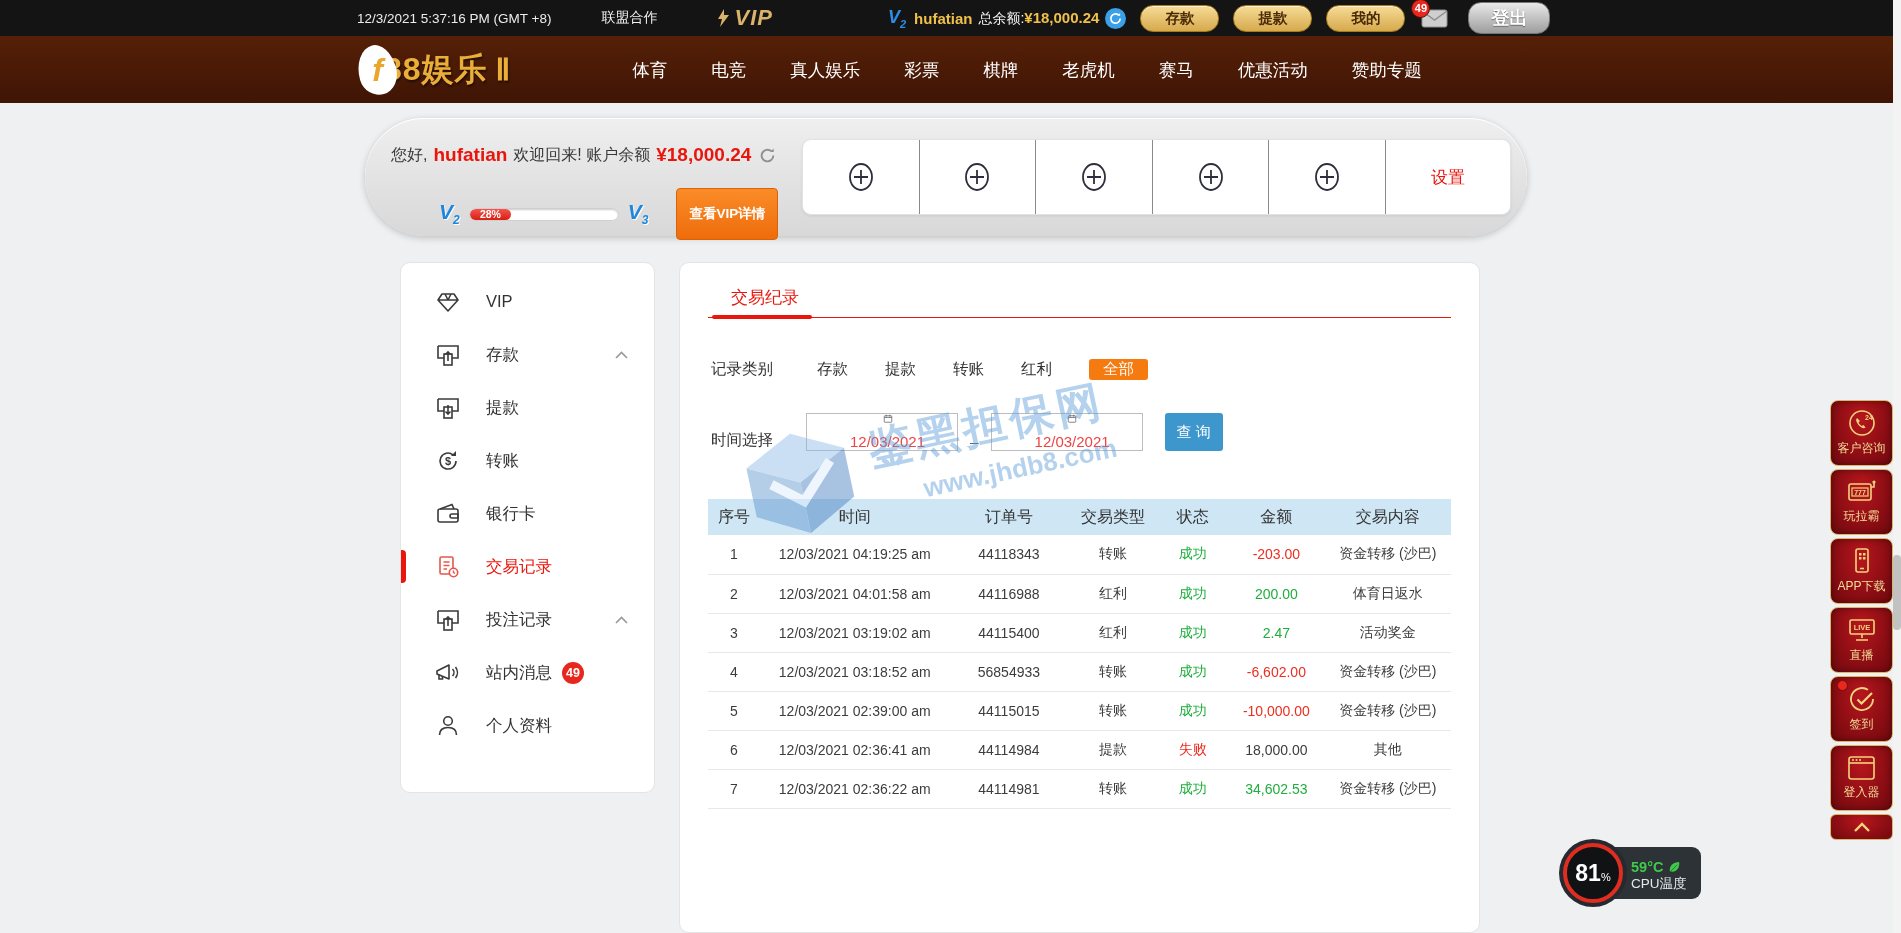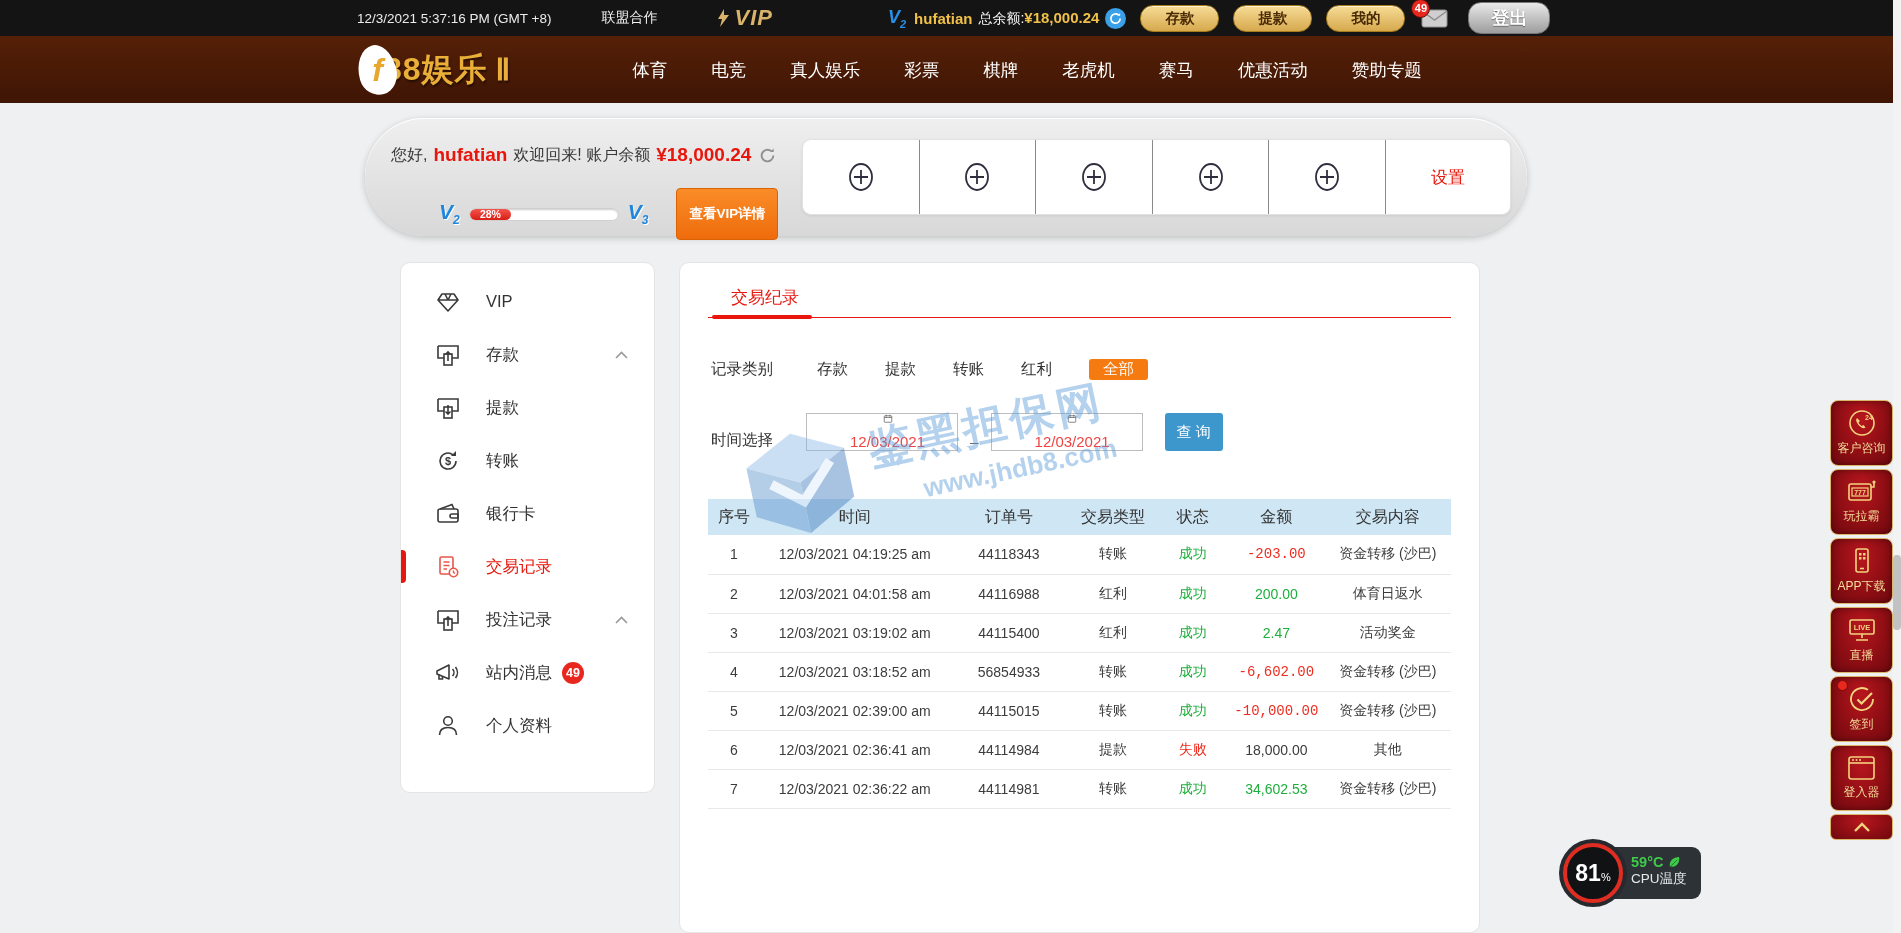--- a/index.html
+++ b/index.html
@@ -70,39 +70,39 @@
   .f-active { background:#f57a10; color:#fff; padding:0 14px; border-radius:3px; cursor:pointer; font-size:15.5px; }
   .date-row { position:absolute; left:31px; top:150px; display:flex; align-items:flex-end; font-size:15.5px; color:#333; }
   .date-label { margin-right:33px; }
   .date-input { width:152px; height:38px; border:1px solid #bdbdbd; background:#fff; display:flex; align-items:center; padding-left:11px; gap:10px; font-size:15px; color:#ef4444; cursor:pointer;flex-direction:column; }
   .date-dash { margin:0 12px; color:#666; }
   .search-btn { margin-left:22px; width:58px; height:38px; background:#3d96cc; color:#fff; font-size:15px; display:flex; align-items:center; justify-content:center; border-radius:3px; cursor:pointer; white-space:pre; }
   .tx-table { position:absolute; left:28px; right:28px; top:236px; }
   table { width:100%; border-collapse:collapse; font-size:14px; color:#3c3c3c; text-align:center; table-layout:fixed; }
   thead th { background:#cfe6f5; height:36px; font-weight:normal; color:#333; font-size:16px; }
   tbody td { height:39px; border-bottom:1px solid #e8e8e8; }
-  .g { color:#1fae3d; } .r { color:#ee2d20;font-family:Liberation Mono, monospace; }
+  .g { color:#1fae3d; } .r { color:#ee2d20; }
 
   
   .watermark { position:absolute; left:740px; top:398px; display:flex; align-items:center; opacity:.45; pointer-events:none; z-index:5; transform:rotate(-12deg); }
   .wm-text { margin-left:16px; }
   .wm-title { font-size:44px; font-weight:bold; color:#5a9bd8; letter-spacing:4px; }
   .wm-url { font-size:26px; font-weight:bold; color:#5a9bd8; margin-left:46px; margin-top:4px; }
 
   
   .float-stack { position:absolute; left:1830px; top:400px; width:63px; display:flex; flex-direction:column; gap:3px; z-index:10; }
   .float-btn { height:66px; border-radius:8px; background:radial-gradient(ellipse at 50% 28%, #b8161d 0%, #8e0e14 55%, #6e090e 100%); border:1px solid #d9b668; color:#f5dc9a; font-size:12px; display:flex; flex-direction:column; align-items:center; justify-content:center; gap:3px; cursor:pointer; position:relative; box-shadow:inset 0 0 6px rgba(0,0,0,.4); }
   .float-btn .dot { position:absolute; top:3px; left:6px; width:11px; height:11px; border-radius:50%; background:#e8281e; border:1px solid #7a0d08; }
   .float-up { height:26px; border-radius:6px; background:radial-gradient(ellipse at 50% 28%, #b8161d 0%, #8e0e14 55%, #6e090e 100%); border:1px solid #d9b668; display:flex; align-items:center; justify-content:center; cursor:pointer; }
 
   
   .cpu { position:absolute; left:1563px; top:843px; display:flex; align-items:center; z-index:9; }
   .cpu-circle { width:60px; height:60px; border-radius:50%; background:#101214; border:4px solid #df2d22; box-shadow:0 0 0 4px #26292e; color:#fff; display:flex; align-items:center; justify-content:center; font-size:23px; font-weight:bold; position:relative; z-index:2; }
   .cpu-circle .pct { font-size:11px; font-weight:normal; margin-top:7px; }
-  .cpu-panel { background:#2d3237; height:52px; border-radius:9px; padding:0 14px 4px 42px; margin-left:-34px; display:flex; flex-direction:column; justify-content:center; }
+  .cpu-panel { background:#2d3237; height:52px; border-radius:9px; padding:12px 14px 4px 42px; margin-left:-34px; display:flex; flex-direction:column; justify-content:flex-start; }
   .cpu-temp { color:#3fca4b; font-size:14.5px; font-weight:bold; display:flex; align-items:center; gap:5px; }
   .cpu-label { color:#e4e9ec; font-size:13.5px; }
 
   
   .scrollbar { position:absolute; right:0; top:0; width:8px; height:100%; background:#f3f3f3; }
   .scroll-thumb { position:absolute; top:555px; height:75px; width:100%; background:#c2c2c2; border-radius:4px; cursor:grab; }
 </style>
 </head>
 <body>
 

